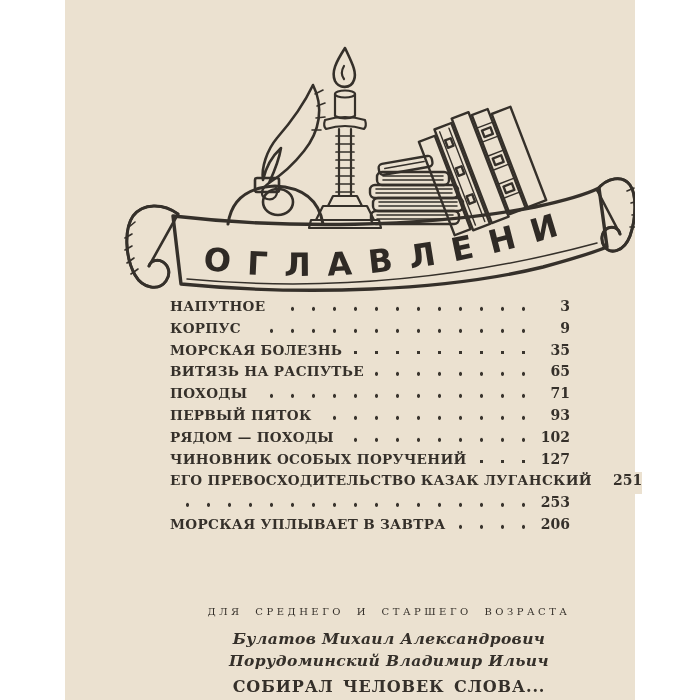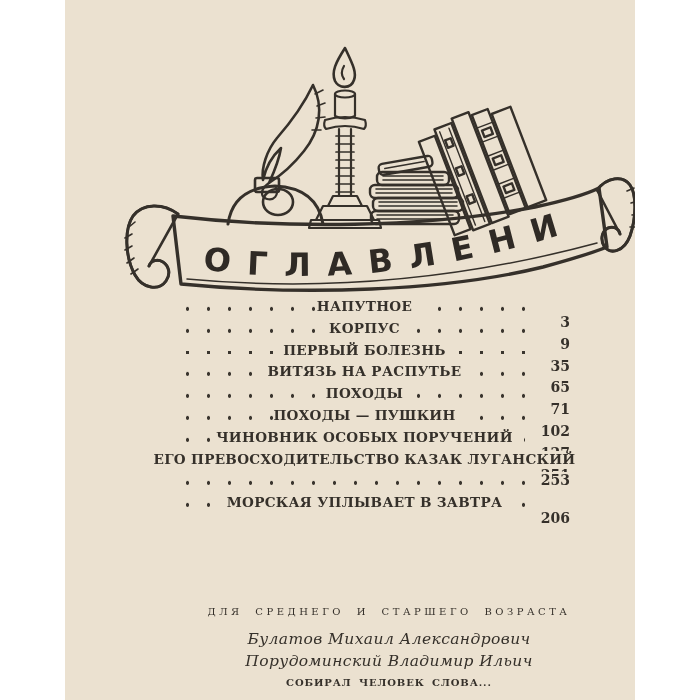--- a/index.html
+++ b/index.html
@@ -8,40 +8,40 @@
     font-family:"DejaVu Serif", serif;color:#35302a;position:relative;
   }
   .page{
     position:absolute;left:65px;top:0;width:570px;height:700px;
     background:#ebe1d0;
   }
   .illus{position:absolute;left:0;top:28px;}
   .ink path,.ink rect,.ink line,.ink ellipse{stroke:#35302a;fill:none;stroke-linecap:round;stroke-linejoin:round;}
   
   .toc{position:absolute;left:105px;top:298px;width:400px;}
-  .toc-row{position:relative;height:21.8px;display:flex;align-items:center;flex-direction:column;}
+  .toc-row{position:relative;height:21.8px;display:flex;}
   .dots{
     position:absolute;left:2px;right:36px;top:0;bottom:0;
     background-image:radial-gradient(circle,#3a352e 1.65px,rgba(0,0,0,0) 1.95px);
     background-size:21px 100%;background-repeat:repeat-x;
     background-position:right 0 center;
   }
   .t{
     position:relative;z-index:1;background:#ebe1d0;padding-right:11px;
     font-weight:bold;font-size:13.6px;letter-spacing:0.3px;white-space:nowrap;
   }
   .p{
     position:relative;z-index:1;background:#ebe1d0;margin-left:auto;
     padding-left:10px;font-weight:bold;font-size:14px;
   }
   
   .footer{position:absolute;left:78px;top:606px;width:492px;text-align:center;}
   .audience{font-weight:normal;font-size:10px;letter-spacing:3.5px;word-spacing:6px;margin-bottom:11px;}
-  .author{font-style:italic;font-weight:normal;font-size:15.5px;line-height:22px;letter-spacing:0.4px;}
-  .series{font-weight:bold;font-size:10px;letter-spacing:0.9px;word-spacing:3px;margin-top:5px;}
+  .author{font-style:italic;font-weight:bold;font-size:15.5px;line-height:22px;letter-spacing:0.4px;}
+  .series{font-weight:bold;font-size:16px;letter-spacing:0.9px;word-spacing:3px;margin-top:5px;}
 </style>
 </head>
 <body>
 
 <div class="page">
 
   <svg class="illus" width="570" height="300" viewBox="0 0 570 300">
     <defs>
       <pattern id="pat-diamond" width="11" height="11" patternUnits="userSpaceOnUse">
         <path d="M5.5,0 L11,5.5 L5.5,11 L0,5.5 Z" fill="none" stroke="#35302a" stroke-width="1.4"></path>
@@ -131,36 +131,41 @@
       <span class="t">НАПУТНОЕ</span>
       <span class="p">3</span>
     </div>
     <div class="toc-row">
       <span class="dots"></span>
       <span class="t">КОРПУС</span>
       <span class="p">9</span>
     </div>
     <div class="toc-row">
       <span class="dots"></span>
-      <span class="t">ПЕРВЫЙ БОЛЕЗНЬ</span>
+      <span class="t">МОРСКАЯ БОЛЕЗНЬ</span>
       <span class="p">35</span>
     </div>
     <div class="toc-row">
       <span class="dots"></span>
       <span class="t">ВИТЯЗЬ НА РАСПУТЬЕ</span>
       <span class="p">65</span>
     </div>
     <div class="toc-row">
       <span class="dots"></span>
       <span class="t">ПОХОДЫ</span>
       <span class="p">71</span>
     </div>
     <div class="toc-row">
       <span class="dots"></span>
-      <span class="t">ПОХОДЫ — ПУШКИН</span>
+      <span class="t">ПЕРВЫЙ ПЯТОК</span>
+      <span class="p">93</span>
+    </div>
+    <div class="toc-row">
+      <span class="dots"></span>
+      <span class="t">РЯДОМ — ПОХОДЫ</span>
       <span class="p">102</span>
     </div>
     <div class="toc-row">
       <span class="dots"></span>
       <span class="t">ЧИНОВНИК ОСОБЫХ ПОРУЧЕНИЙ</span>
       <span class="p">127</span>
     </div>
     <div class="toc-row">
       <span class="dots"></span>
       <span class="t">ЕГО ПРЕВОСХОДИТЕЛЬСТВО КАЗАК ЛУГАНСКИЙ</span>

